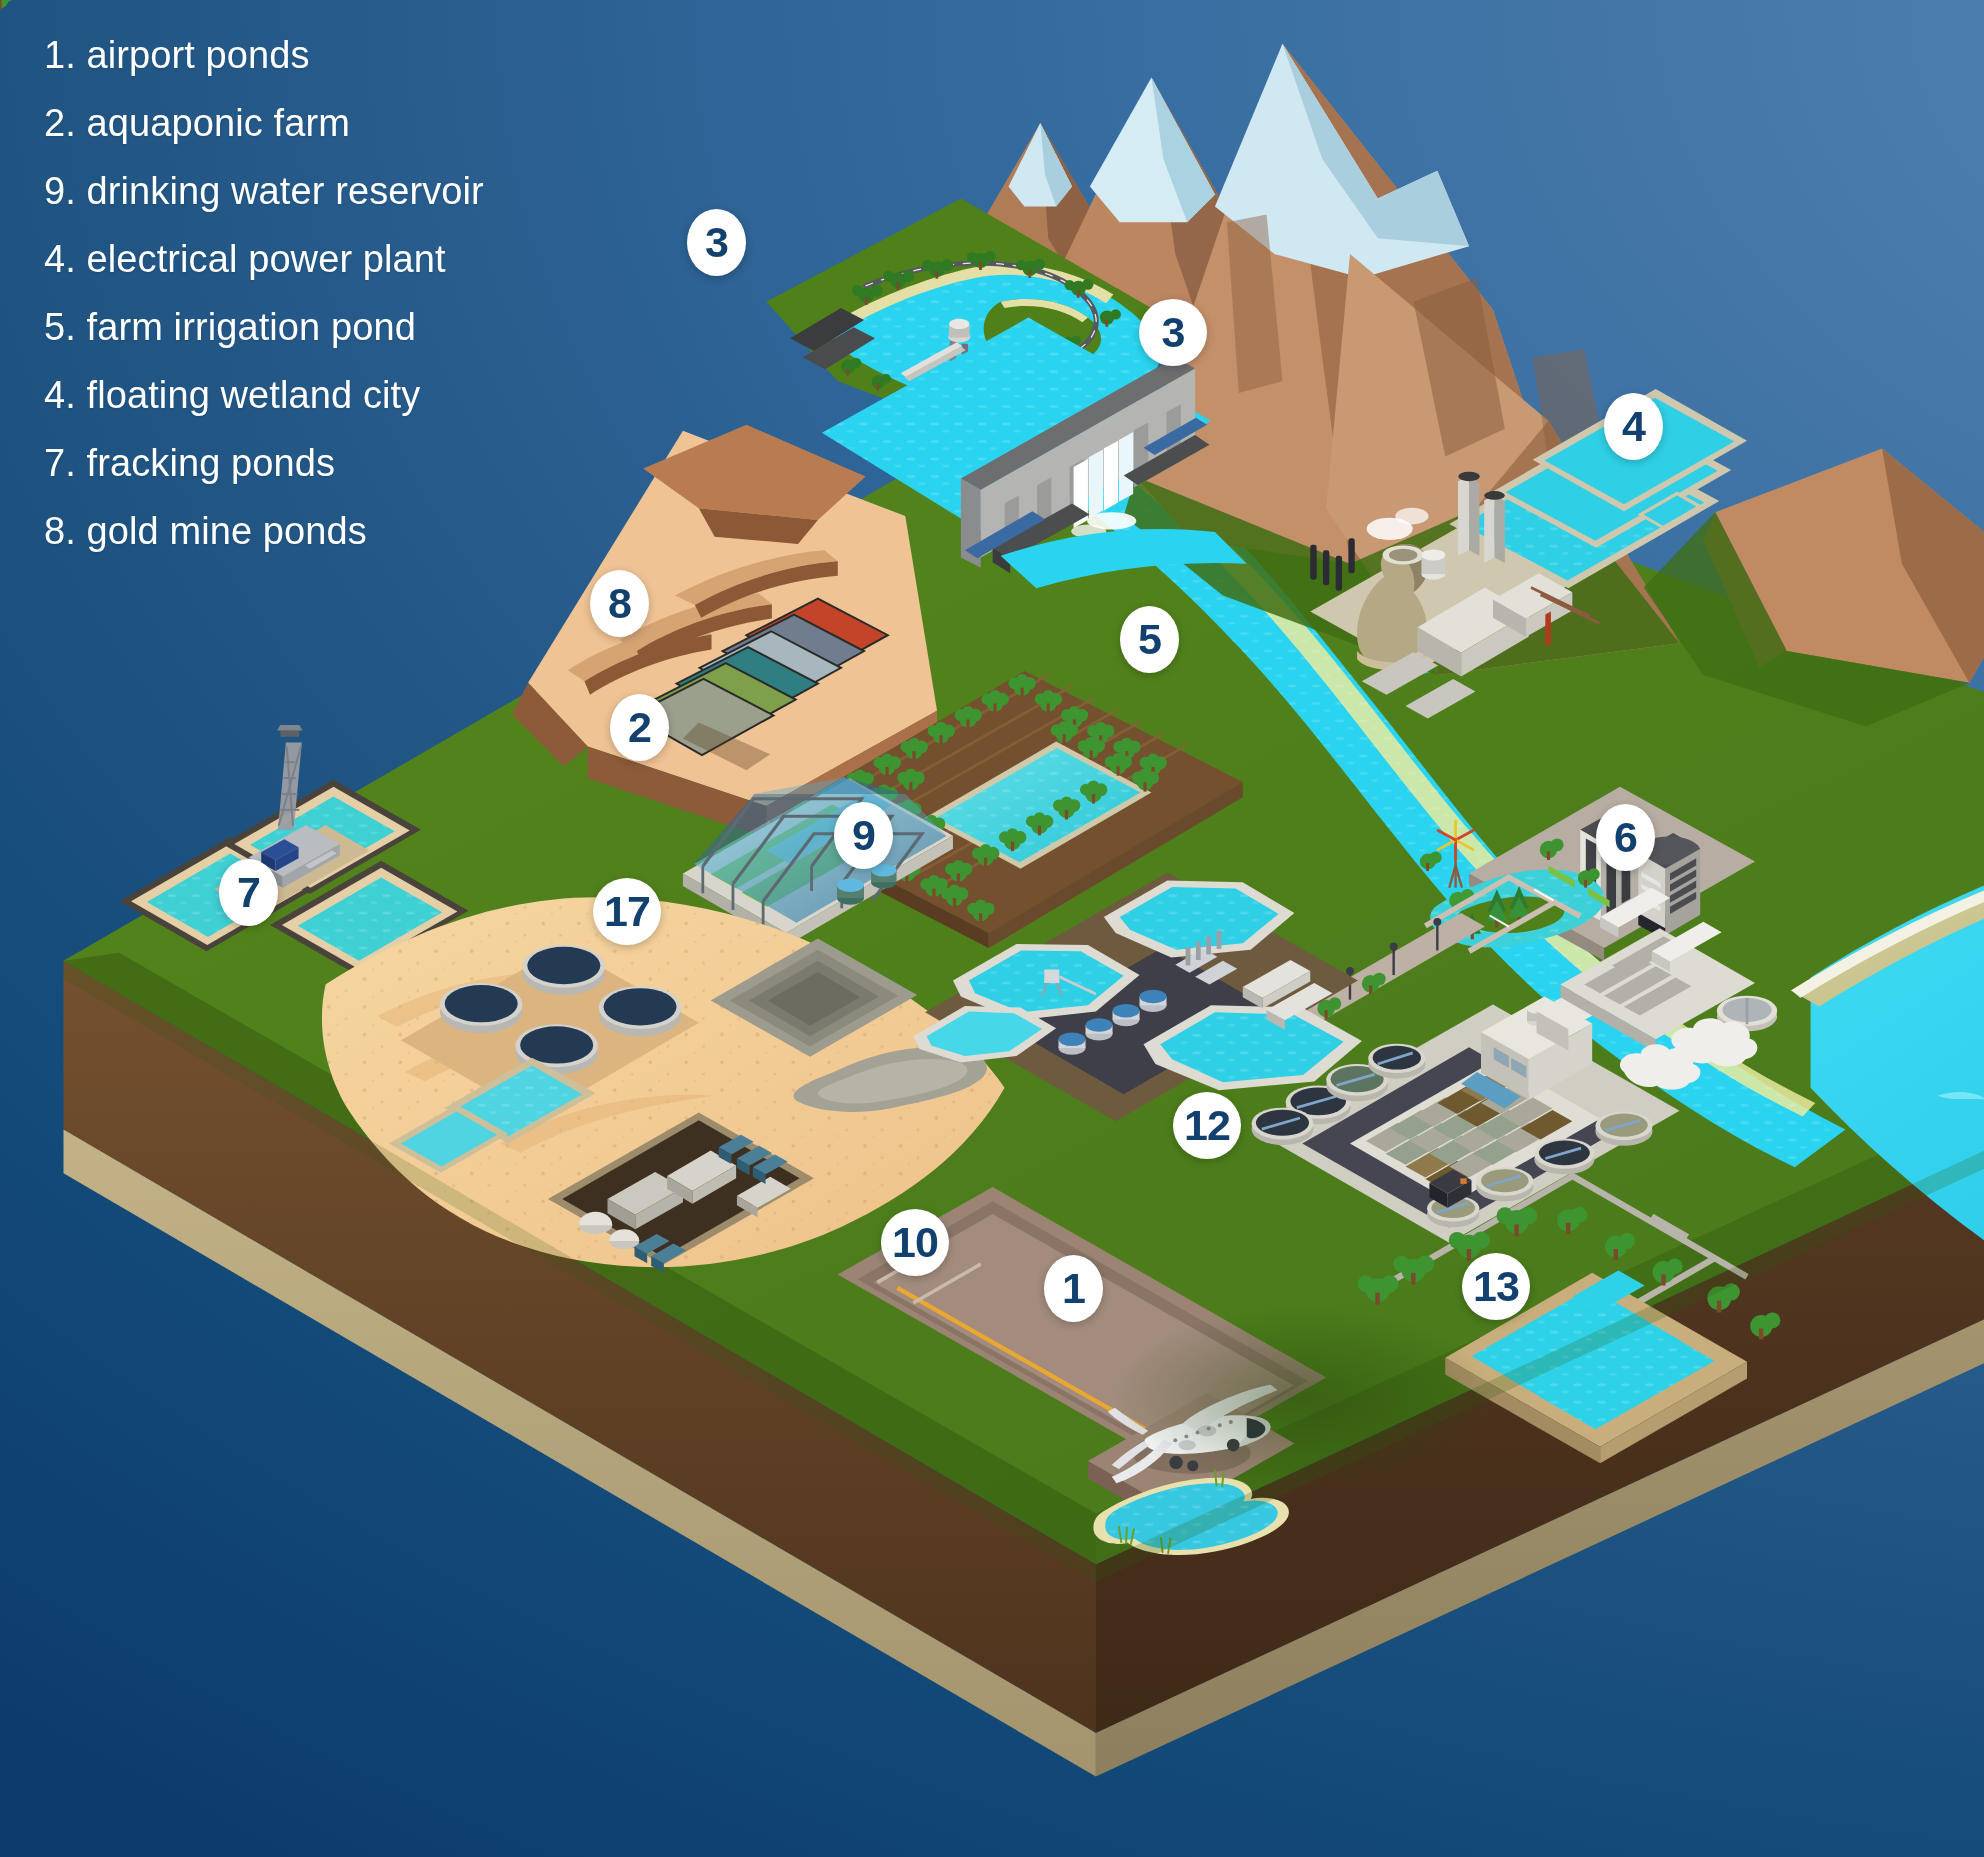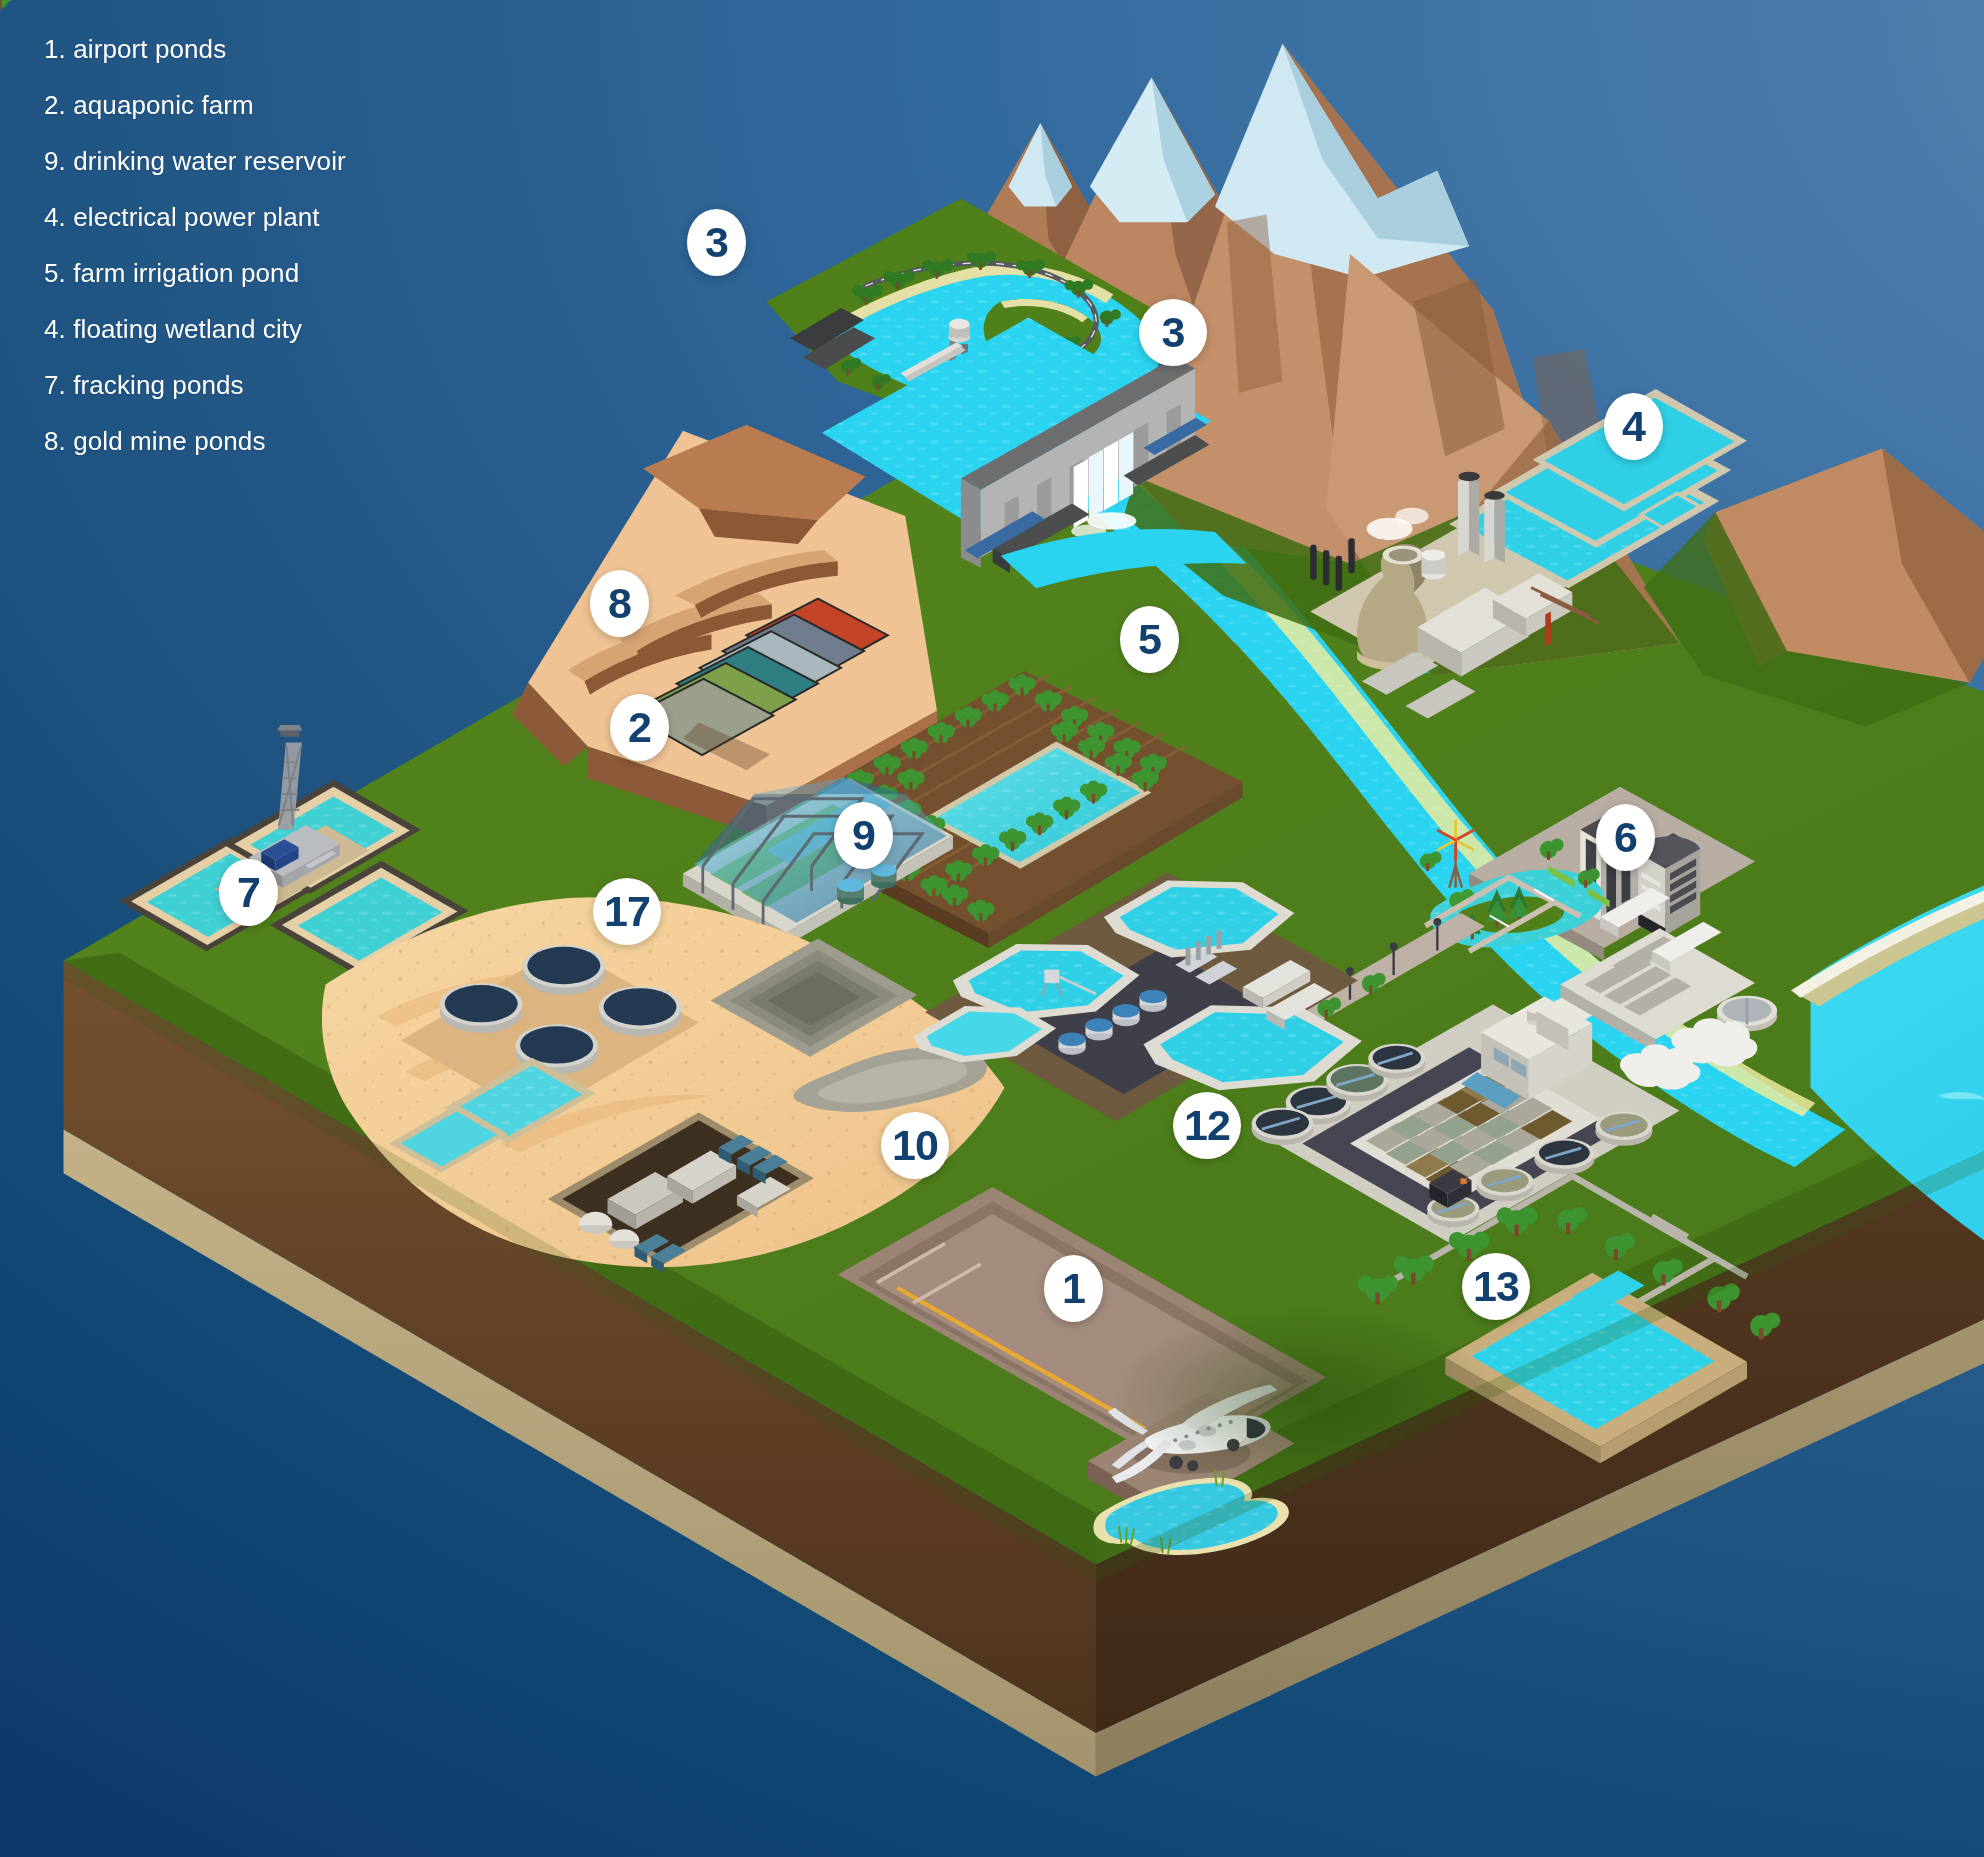--- a/index.html
+++ b/index.html
@@ -10,21 +10,21 @@
     overflow:hidden;
     font-family:"Liberation Sans","DejaVu Sans",sans-serif;
     background:
       radial-gradient(ellipse 150% 130% at 100% 0%, #5b8cb6 0%, #4a7cab 18%, #336a9e 42%, #235786 62%, #134a78 80%, #0b3a6b 100%);
   }
   #stage svg.full{position:absolute;left:0;top:0;width:2586px;height:1858px;}
 
   
   .legend{position:absolute;color:#ffffff;font-weight:400;}
   .legend .row{
-    font-size:26px;line-height:1.00;white-space:nowrap;
+    font-size:38px;line-height:1.00;white-space:nowrap;
     letter-spacing:0.1px;
     font-stretch:condensed;
     text-shadow:0 0.8px 2.4px rgba(0,0,0,.12);
     margin-bottom:30px;
   }
   #legend-left{left:44px;top:36px;}
 
   
   .badge{
     position:absolute;
@@ -1227,21 +1227,21 @@
   <div id="markers">
       <div class="badge" title="airport ponds" style="left: 1044px; top: 1255px;">1</div>
       <div class="badge" title="aquaponic farm" style="left: 610px; top: 694px;">2</div>
       <div class="badge" title="drinking water reservoir" style="left: 687px; top: 209px;">3</div>
       <div class="badge" title="electrical power plant" style="left: 1604px; top: 393px;">4</div>
       <div class="badge" title="farm irrigation pond" style="left: 1120px; top: 606px;">5</div>
       <div class="badge" title="floating wetland city" style="left: 1596px; top: 804px;">6</div>
       <div class="badge" title="fracking ponds" style="left: 219px; top: 859px;">7</div>
       <div class="badge" title="gold mine ponds" style="left: 590px; top: 570px;">8</div>
       <div class="badge" title="industrial water pond" style="left: 834px; top: 802px;">9</div>
-      <div class="badge wide" title="mine tailings pond" style="left: 881px; top: 1112px;">10</div>
+      <div class="badge wide" title="mine tailings pond" style="left: 881px; top: 1209px;">10</div>
       <div class="badge wide" title="relocatable tank services" style="left: 593px; top: 878px;">17</div>
       <div class="badge wide" title="wastewater treatment plant" style="left: 1173px; top: 1092px;">12</div>
       <div class="badge wide" title="wastewater treatment ponds" style="left: 1462px; top: 1253px;">13</div>
       <div class="badge wide" title="water reservoir behind a dam" style="left: 1139px; top: 299px;">3</div>
     </div>
 
 </div>
 
 
 </body></html>

